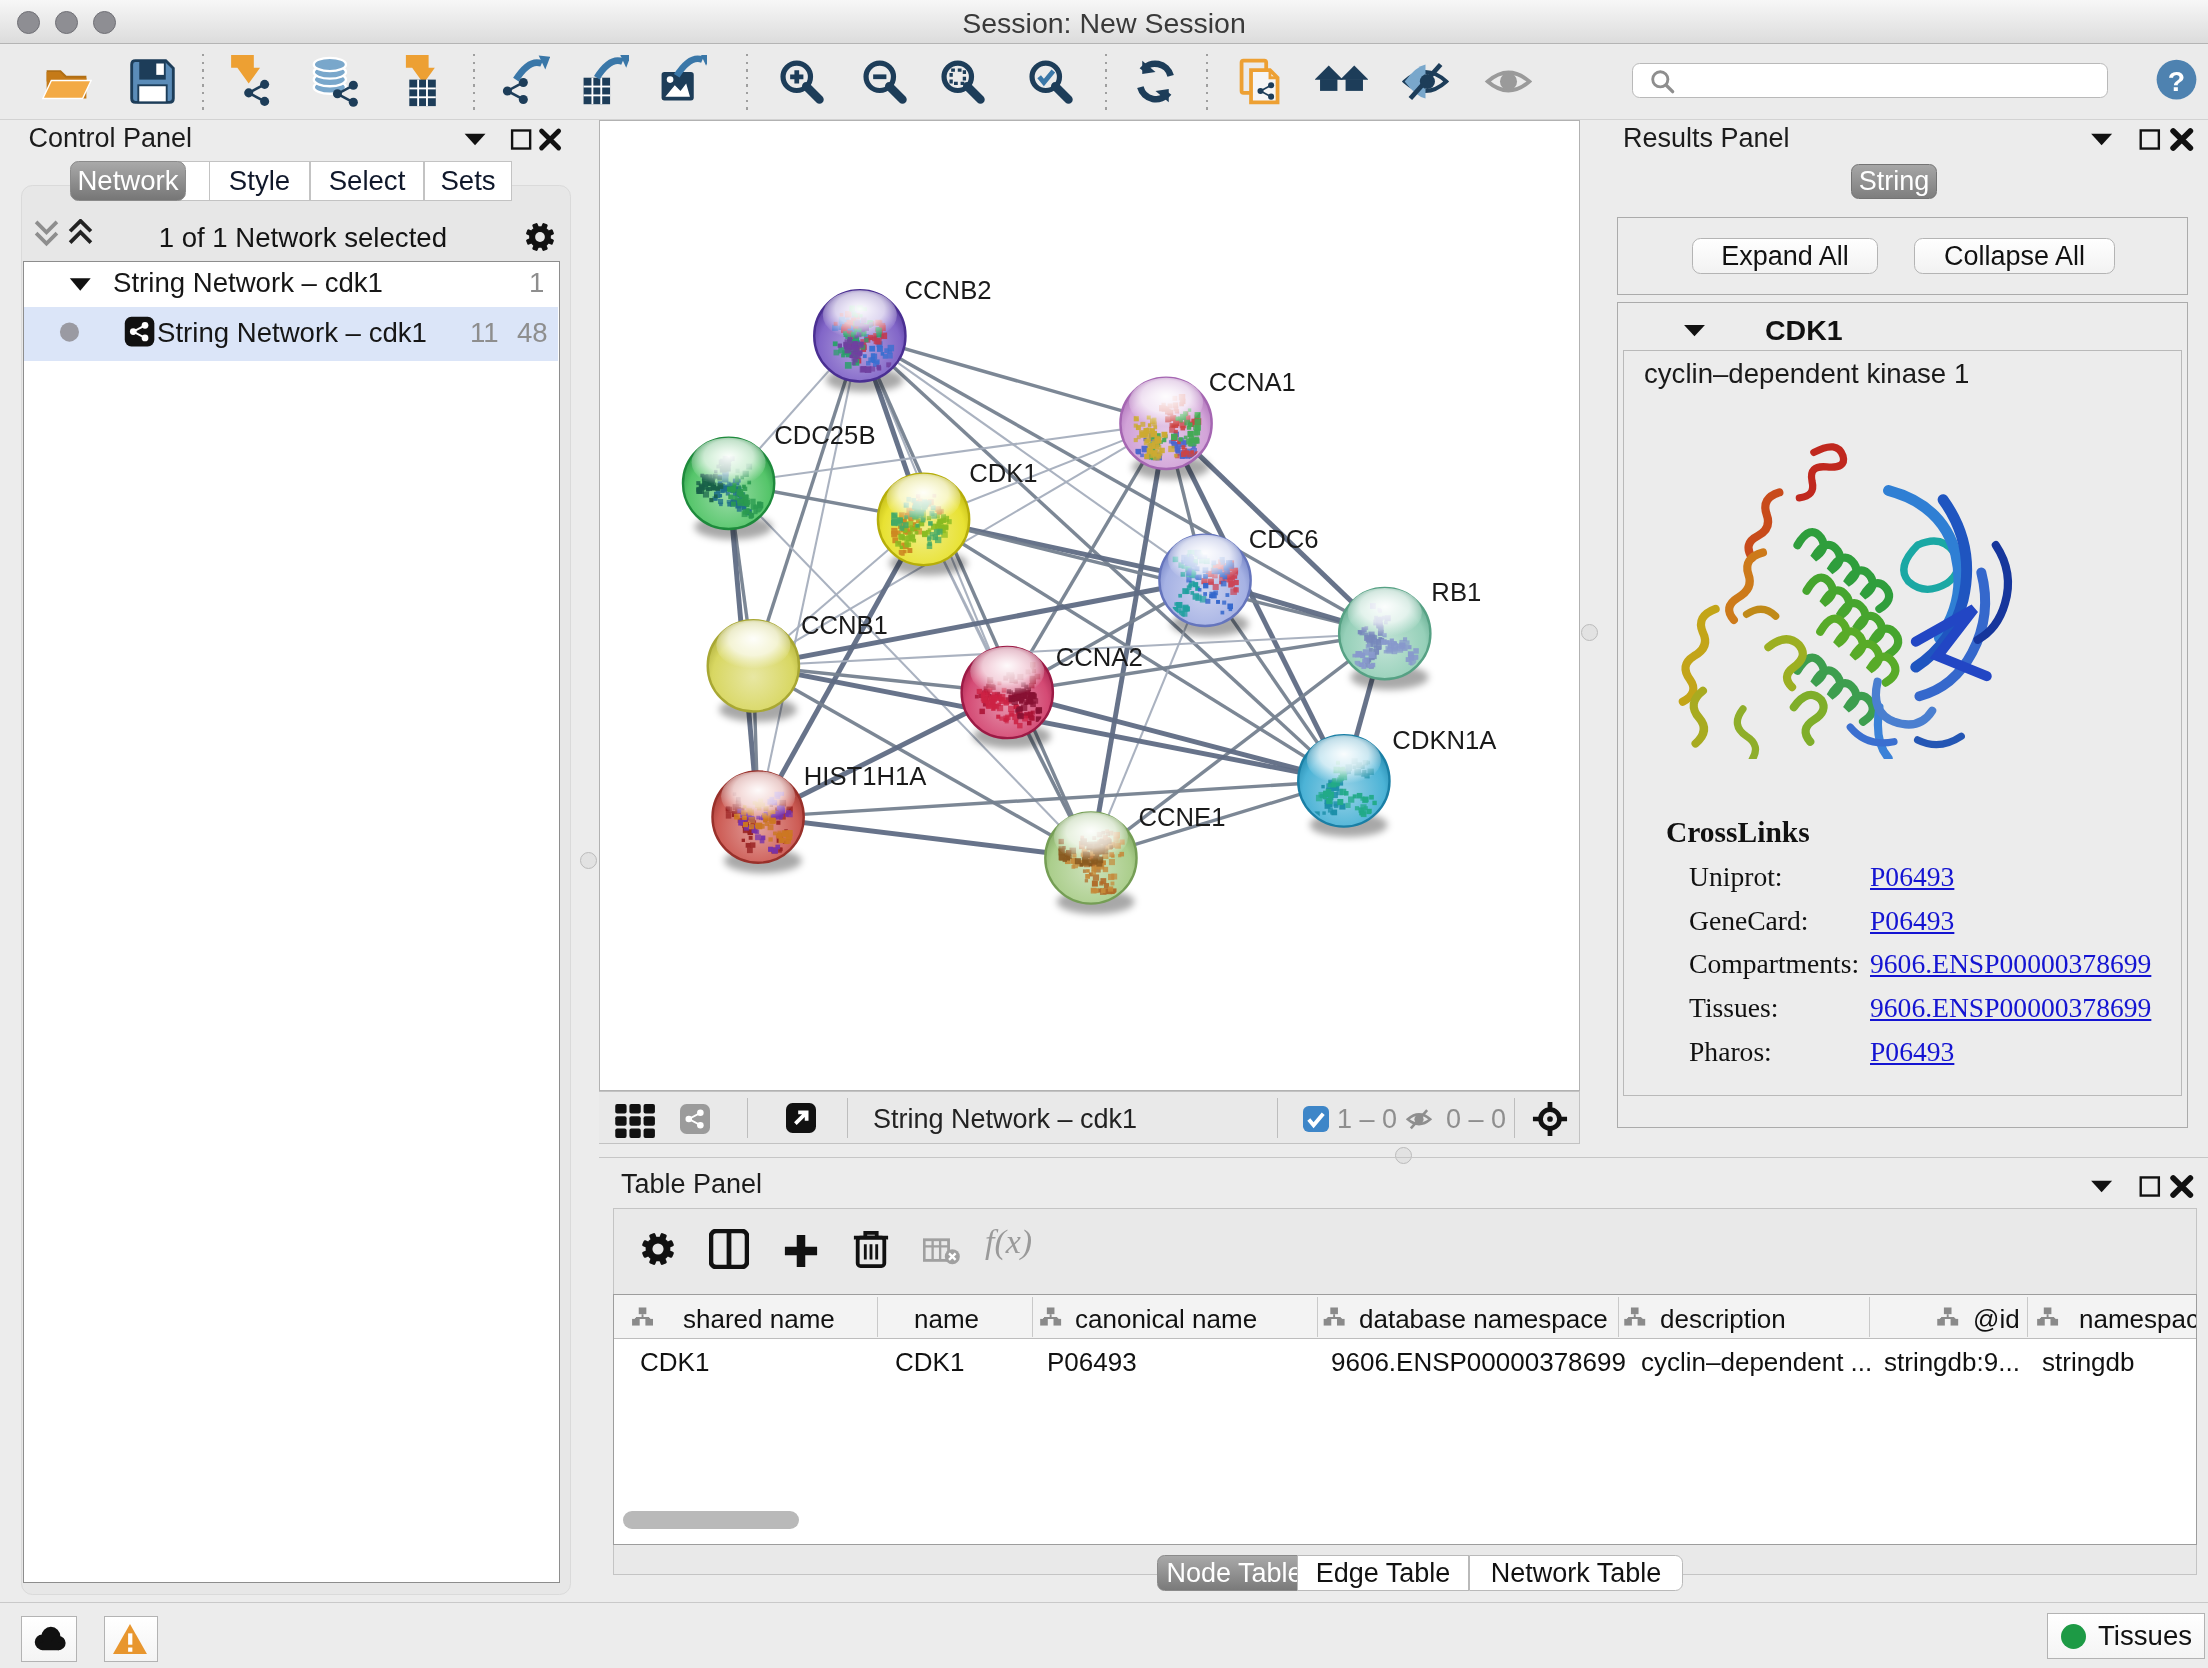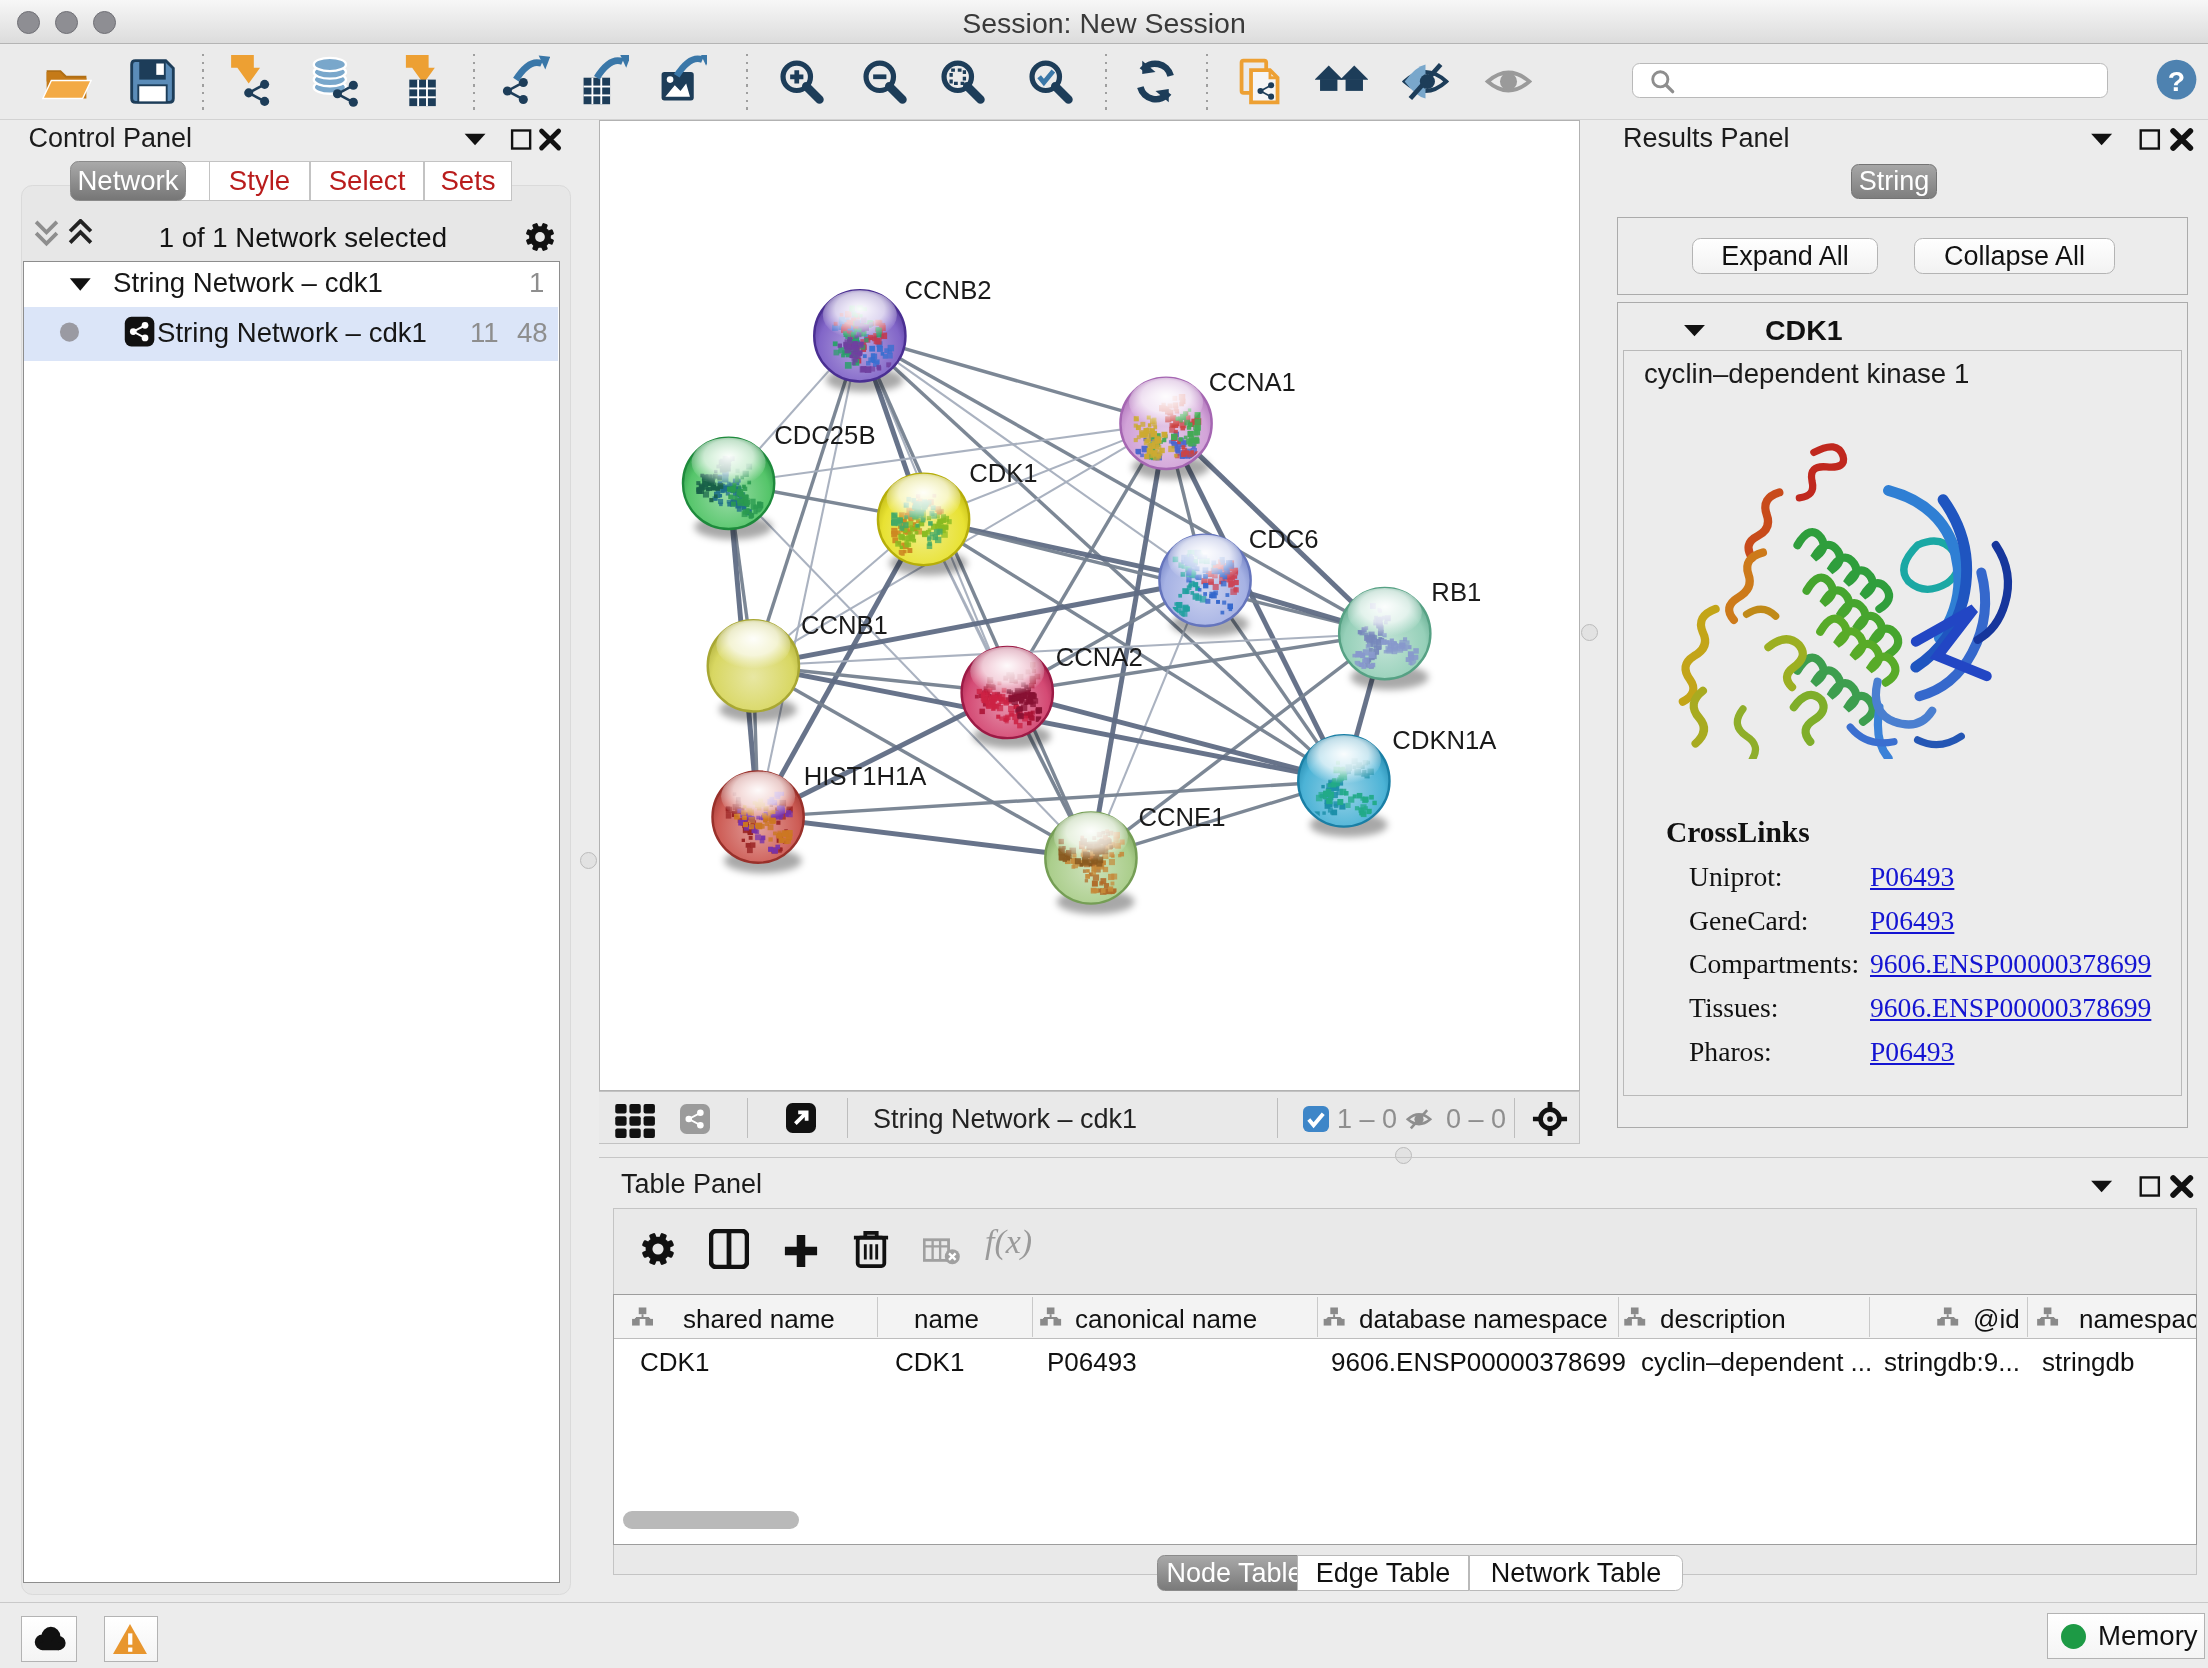--- a/index.html
+++ b/index.html
@@ -8,21 +8,21 @@
   background:linear-gradient(#f7f7f7,#dcdcdc); border-bottom:1px solid #b4b4b4; }
 .title { width:100%; text-align:center; top:6.7px; font-size:28.5px; color:#3a3a3a; }
 .light { width:23px; height:23px; border-radius:50%; background:#8e8e93; border:1.4px solid #707076; top:10.5px; }
 .toolbar { left:0; top:45px; width:2208px; height:75px; background:#ebebeb; border-bottom:1px solid #d2d2d2; }
 .tsep { top:8.6px; width:1.9px; height:57px;
   background-image:repeating-linear-gradient(#9f9f9f 0 2.4px, transparent 2.4px 7.6px); }
 .searchbox { left:1632px; top:18px; width:476px; height:35px; background:#fff; border:1px solid #b9b9b9; border-radius:7.6px; }
 .icon { position:absolute; }
 
 .cptitle { left:28.5px; top:123px; font-size:27px; color:#1c1c1c; }
-.tab { position:absolute; z-index:3; top:161px; height:40px; background:#fff; border:1px solid #c3c3c3; color:#b91c1c;
+.tab { position:absolute; z-index:3; top:161px; height:40px; background:#fff; border:1px solid #c3c3c3; color:#0f172a;
   font-size:27.6px; text-align:center; line-height:38px; }
 .tabsel { background:linear-gradient(#a9a9a9,#767676); color:#fff; border-color:#8b8b8b; border-radius:8.6px; }
 .cpbox { left:21px; top:185px; width:550px; height:1410px; background:#e7e7e7; border:1px solid #dadada; border-radius:11.4px; }
 .cpbartext { left:143px; top:222px; width:304px; text-align:right; font-size:27.6px; color:#141414; }
 .cplist { left:23px; top:261px; width:537px; height:1322px; background:#fff; border:1.9px solid #8d8d8d; }
 .row2 { position:absolute; left:0px; top:45px; width:534px; height:54px; background:#dbe5f8; }
 .listtext { font-size:27.6px; color:#161616; }
 .listnum { font-size:27.6px; color:#8e8e8e; }
 
 .netview { left:599px; top:120px; width:981px; height:971px; background:#fff; border:1px solid #b2b2b2; }
@@ -2123,13 +2123,13 @@
     <rect x="9" y="19" width="25" height="8.5" rx="4" fill="#111"></rect>
   </svg>
 <div class="sbtn" style="left:104px;top:1616px;width:54px;height:46px"></div>
 <svg class="icon" style="left:112px;top:1623px" width="36" height="33" viewBox="0 0 38 35">
     <path d="M19 1 L37 33 H1 Z" fill="#e8962e"></path>
     <rect x="17" y="11" width="4.5" height="12" fill="#fff"></rect>
     <rect x="17" y="26" width="4.5" height="4.5" fill="#fff"></rect>
   </svg>
 <div class="sbtn" style="left:2047px;top:1613px;width:158px;height:46px"></div>
 <div class="abs" style="left:2061px;top:1624px;width:25px;height:25px;border-radius:50%;background:#1d9a45"></div>
-<div class="abs" style="left:2098px;top:1620px;font-size:27.6px;color:#111">Memory</div>
+<div class="abs" style="left:2098px;top:1620px;font-size:27.6px;color:#111">Tissues</div>
 
 </body></html>

